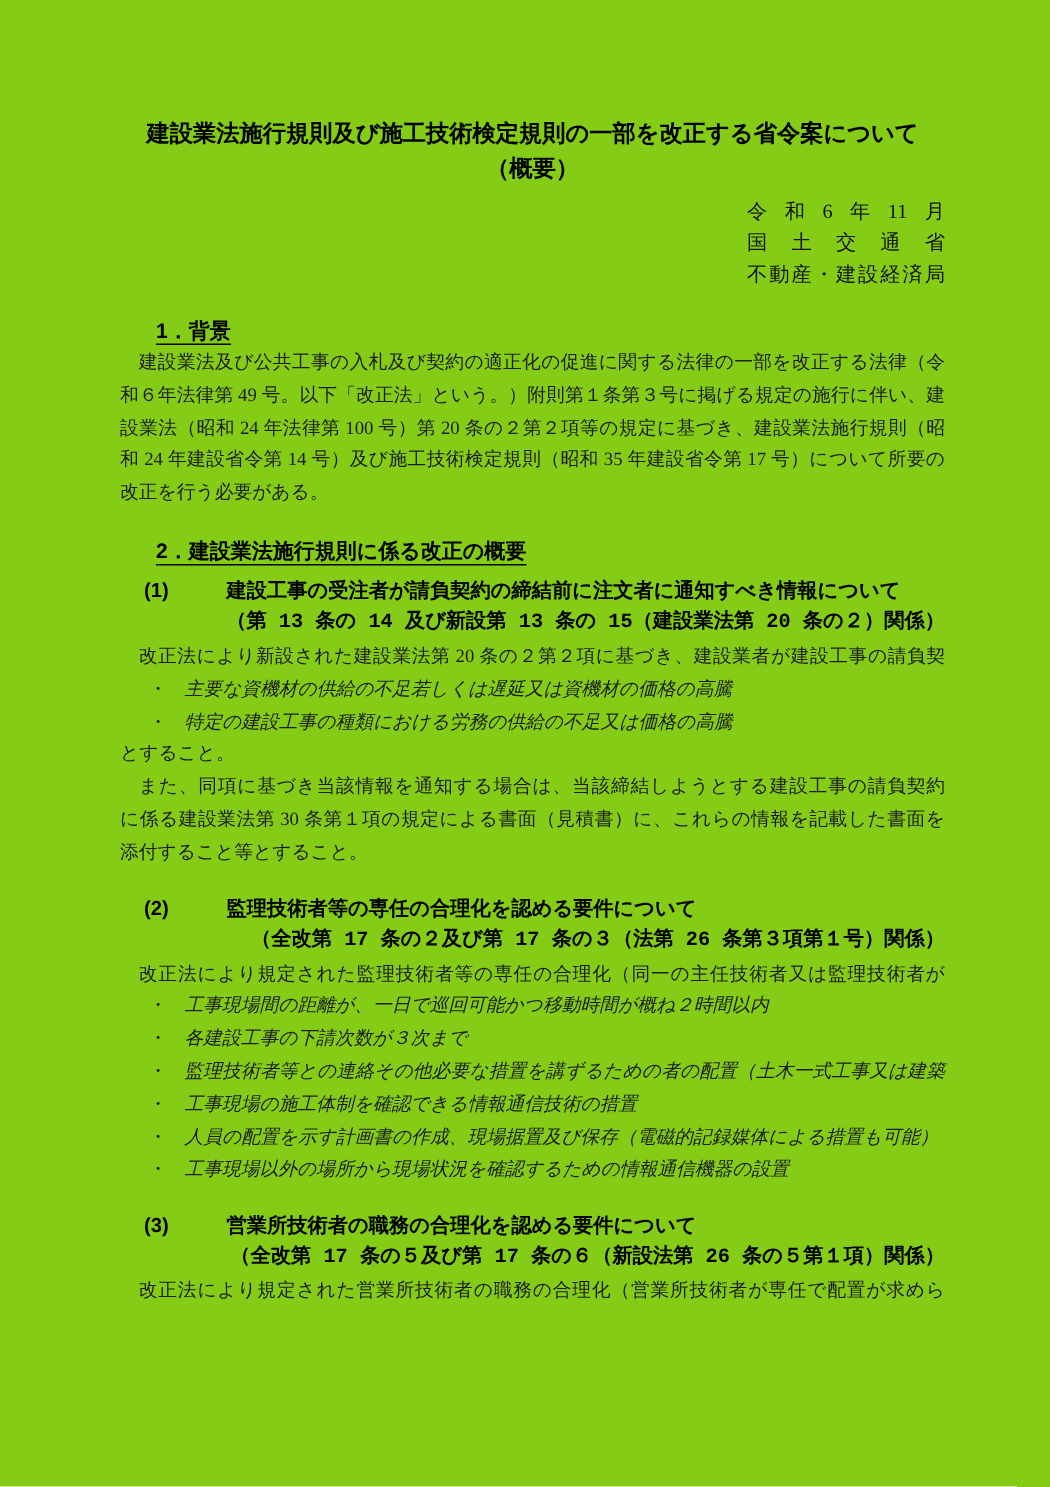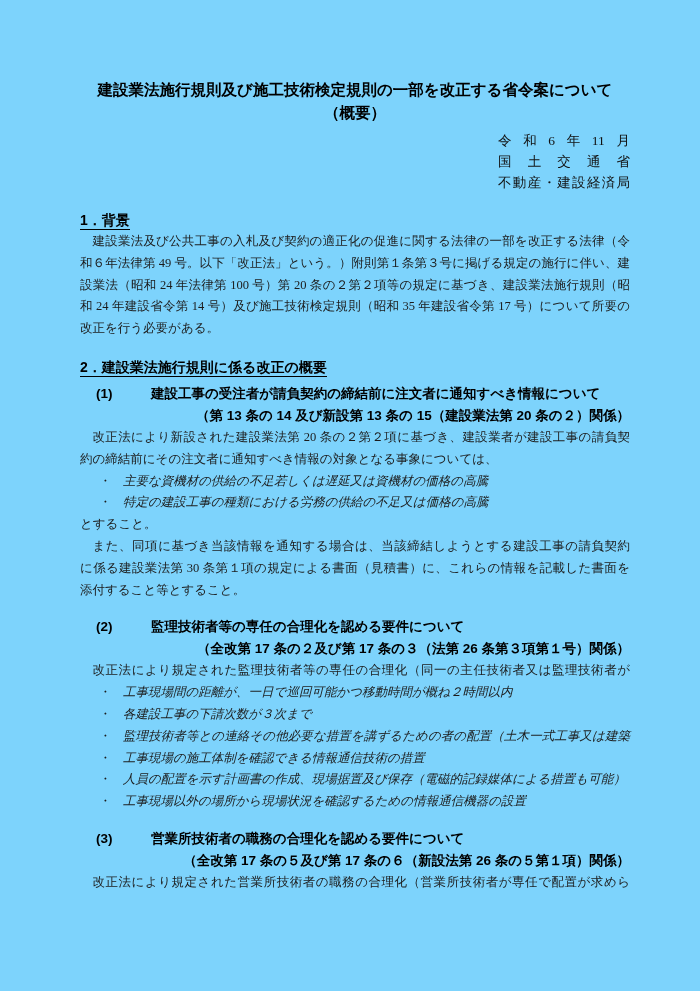--- a/index.html
+++ b/index.html
@@ -1,20 +1,20 @@
 <!DOCTYPE html>
 <html><head>
 <meta charset="utf-8">
 <style>
   html, body { margin: 0; padding: 0; background: #ffffff; }
   .page {
     position: relative;
     width: 700px;
     height: 991px;
-    background: #7dd3fc;
+    background: #84cc16;
     overflow: hidden;
     color: #1c1c1c;
     font-family: "Liberation Serif", "DejaVu Serif", serif;
   }
   .content {
     box-sizing: border-box;
     width: 700px;
     padding: 78px 70px 0 80px; 
   }
   
@@ -40,37 +40,37 @@
   }
   
   .h1 {
     margin-top: 16px;
     font-family: "Liberation Sans", "DejaVu Sans", sans-serif;
     font-weight: 700;
     font-size: 14px;
     line-height: 22px;
     color: #000;
   }
-  .h1 .ul { border-bottom: 1.5px solid #000; padding-bottom: 1px; }
+  .h1 .ul { border-bottom: 1.5px solid #000; padding-bottom: 1px; margin-left: 24px; }
   
   .sub-head {
     display: flex;
     margin: 5px 0 0 16px;
     font-family: "Liberation Sans", "DejaVu Sans", sans-serif;
     font-weight: 700;
     font-size: 13.5px;
     line-height: 22px;
     color: #000;
   }
   .sub-num { flex: none; width: 34px; }
   .sub-title { flex: 1; margin-left: 21px; }
   
   .ref {
     text-align: right;
-    font-family: Liberation Sans, sans-serif;
+    font-family: Liberation Mono, monospace;
     font-weight: 700;
     font-size: 13.5px;
     line-height: 22px;
     color: #000;
   }
   
   .ln {
     font-size: 12.5px;
     line-height: 21.8px;
     white-space: normal;
@@ -115,21 +115,20 @@
 
     <div class="h1"><span class="ul">2．建設業法施行規則に係る改正の概要</span></div>
 
     <div>
       <div class="sub-head">
         <span class="sub-num">(1)</span>
         <span class="sub-title">建設工事の受注者が請負契約の締結前に注文者に通知すべき情報について</span>
       </div>
       <div class="ref">（第 13 条の 14 及び新設第 13 条の 15（建設業法第 20 条の２）関係）</div>
       <div class="ln j ind">改正法により新設された建設業法第 20 条の２第２項に基づき、建設業者が建設工事の請負契</div>
-      <div class="ln">約の締結前にその注文者に通知すべき情報の対象となる事象については、</div>
       <div class="bullet">
         <span class="bm">・</span>
         <div class="bt">
             <div class="ln">主要な資機材の供給の不足若しくは遅延又は資機材の価格の高騰</div>
           </div>
       </div>
       <div class="bullet">
         <span class="bm">・</span>
         <div class="bt">
             <div class="ln">特定の建設工事の種類における労務の供給の不足又は価格の高騰</div>

